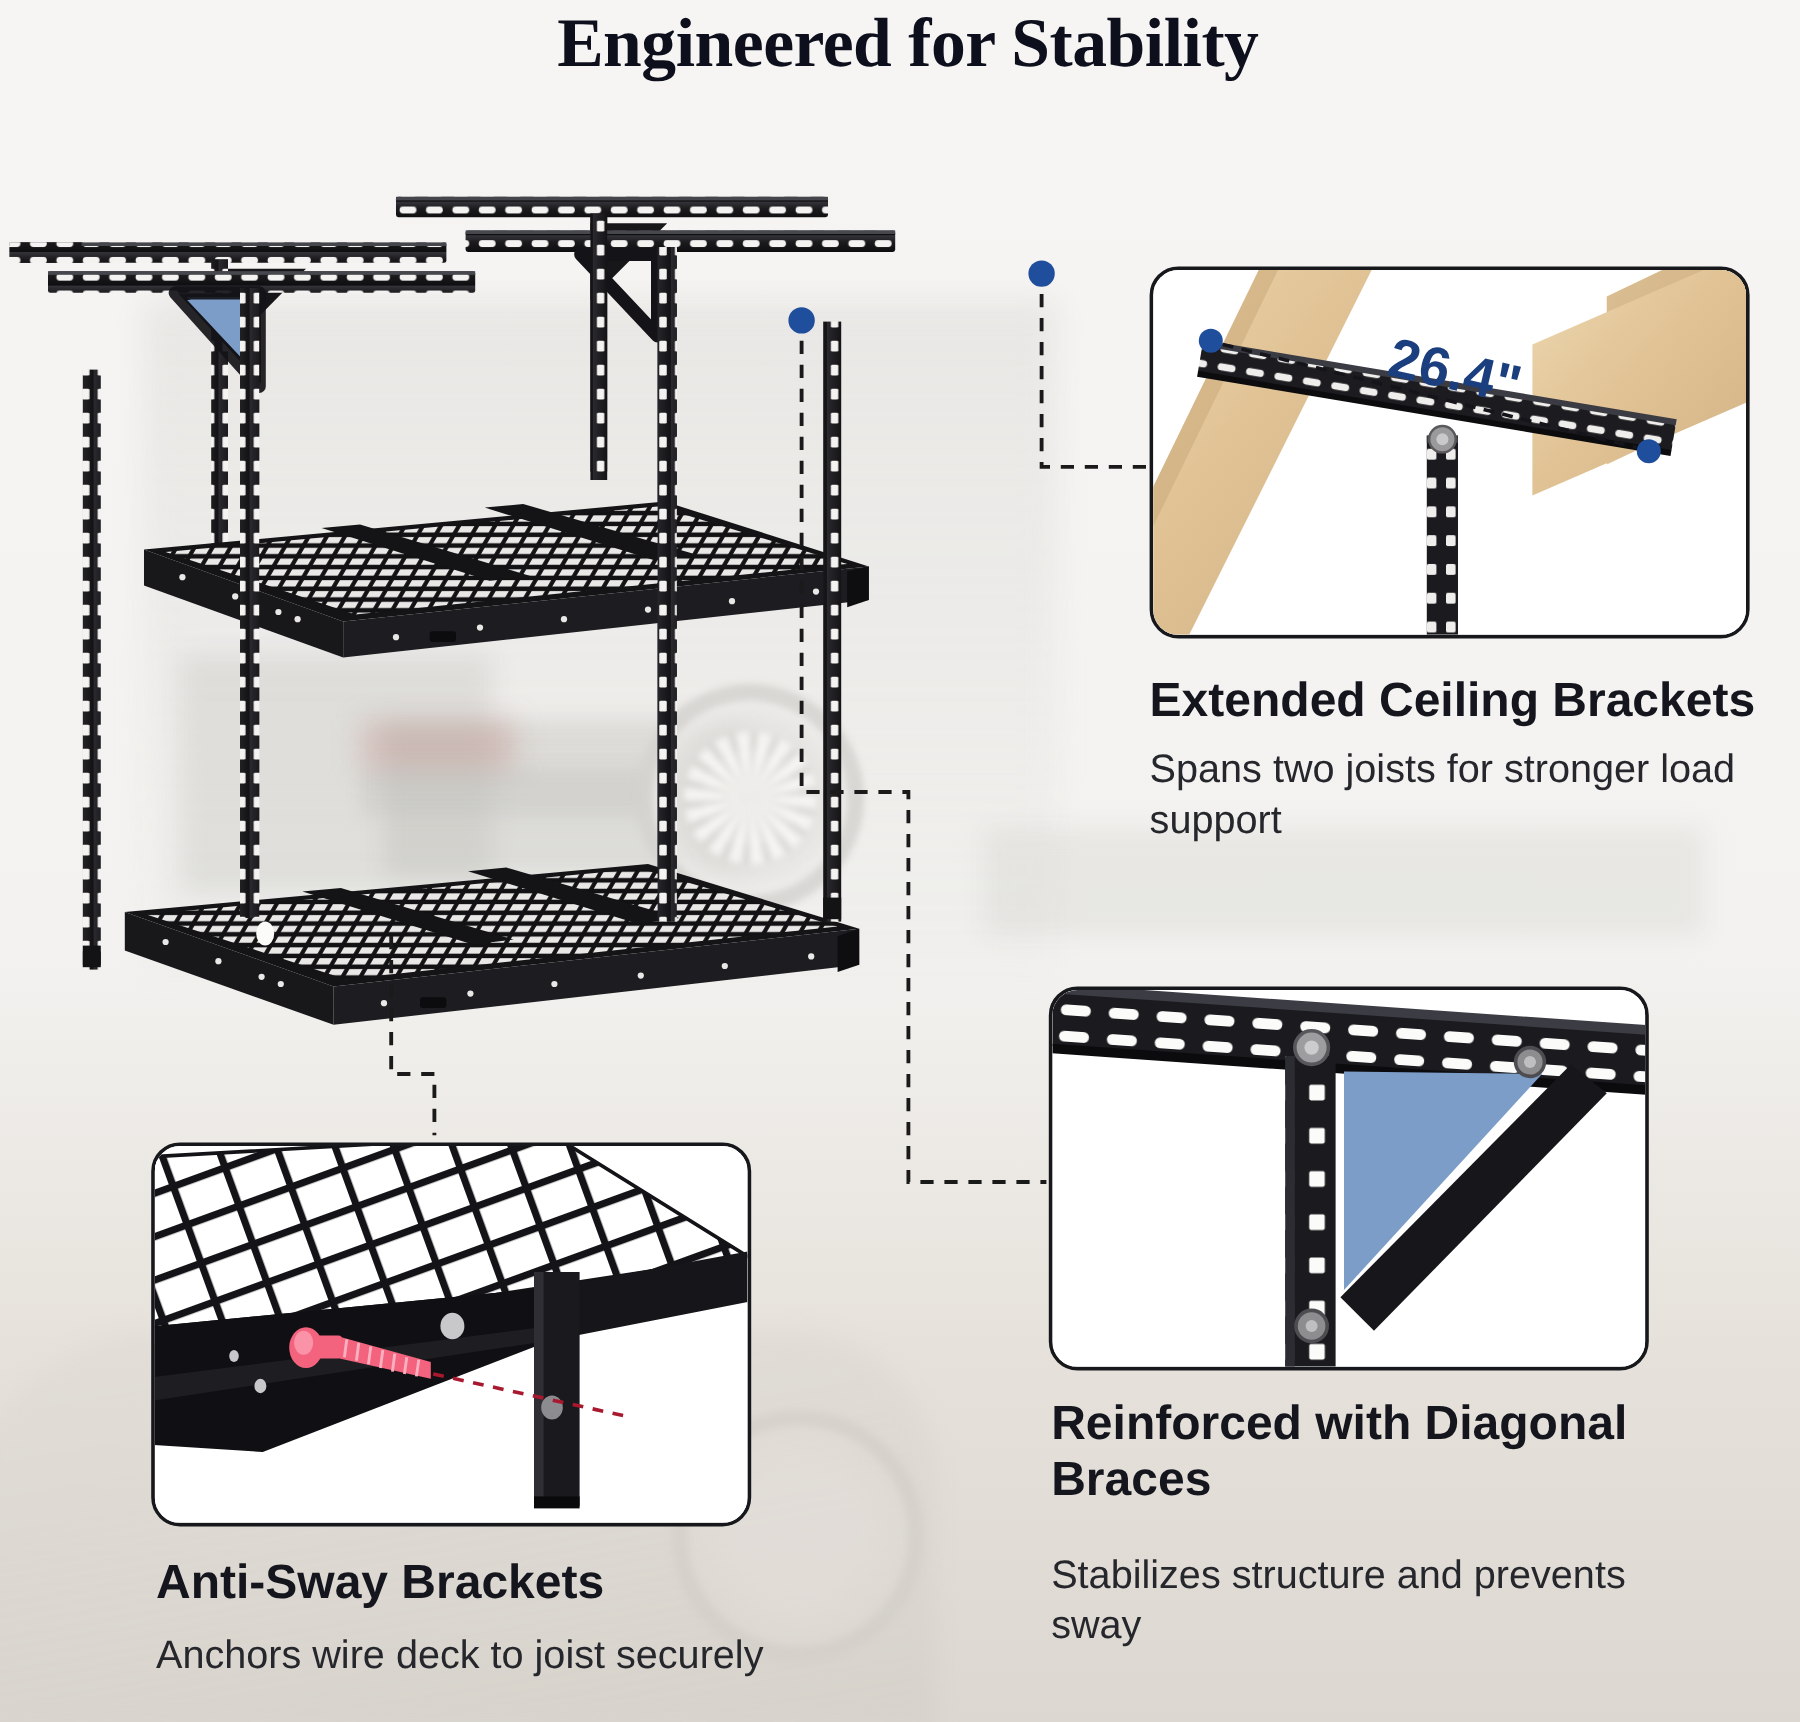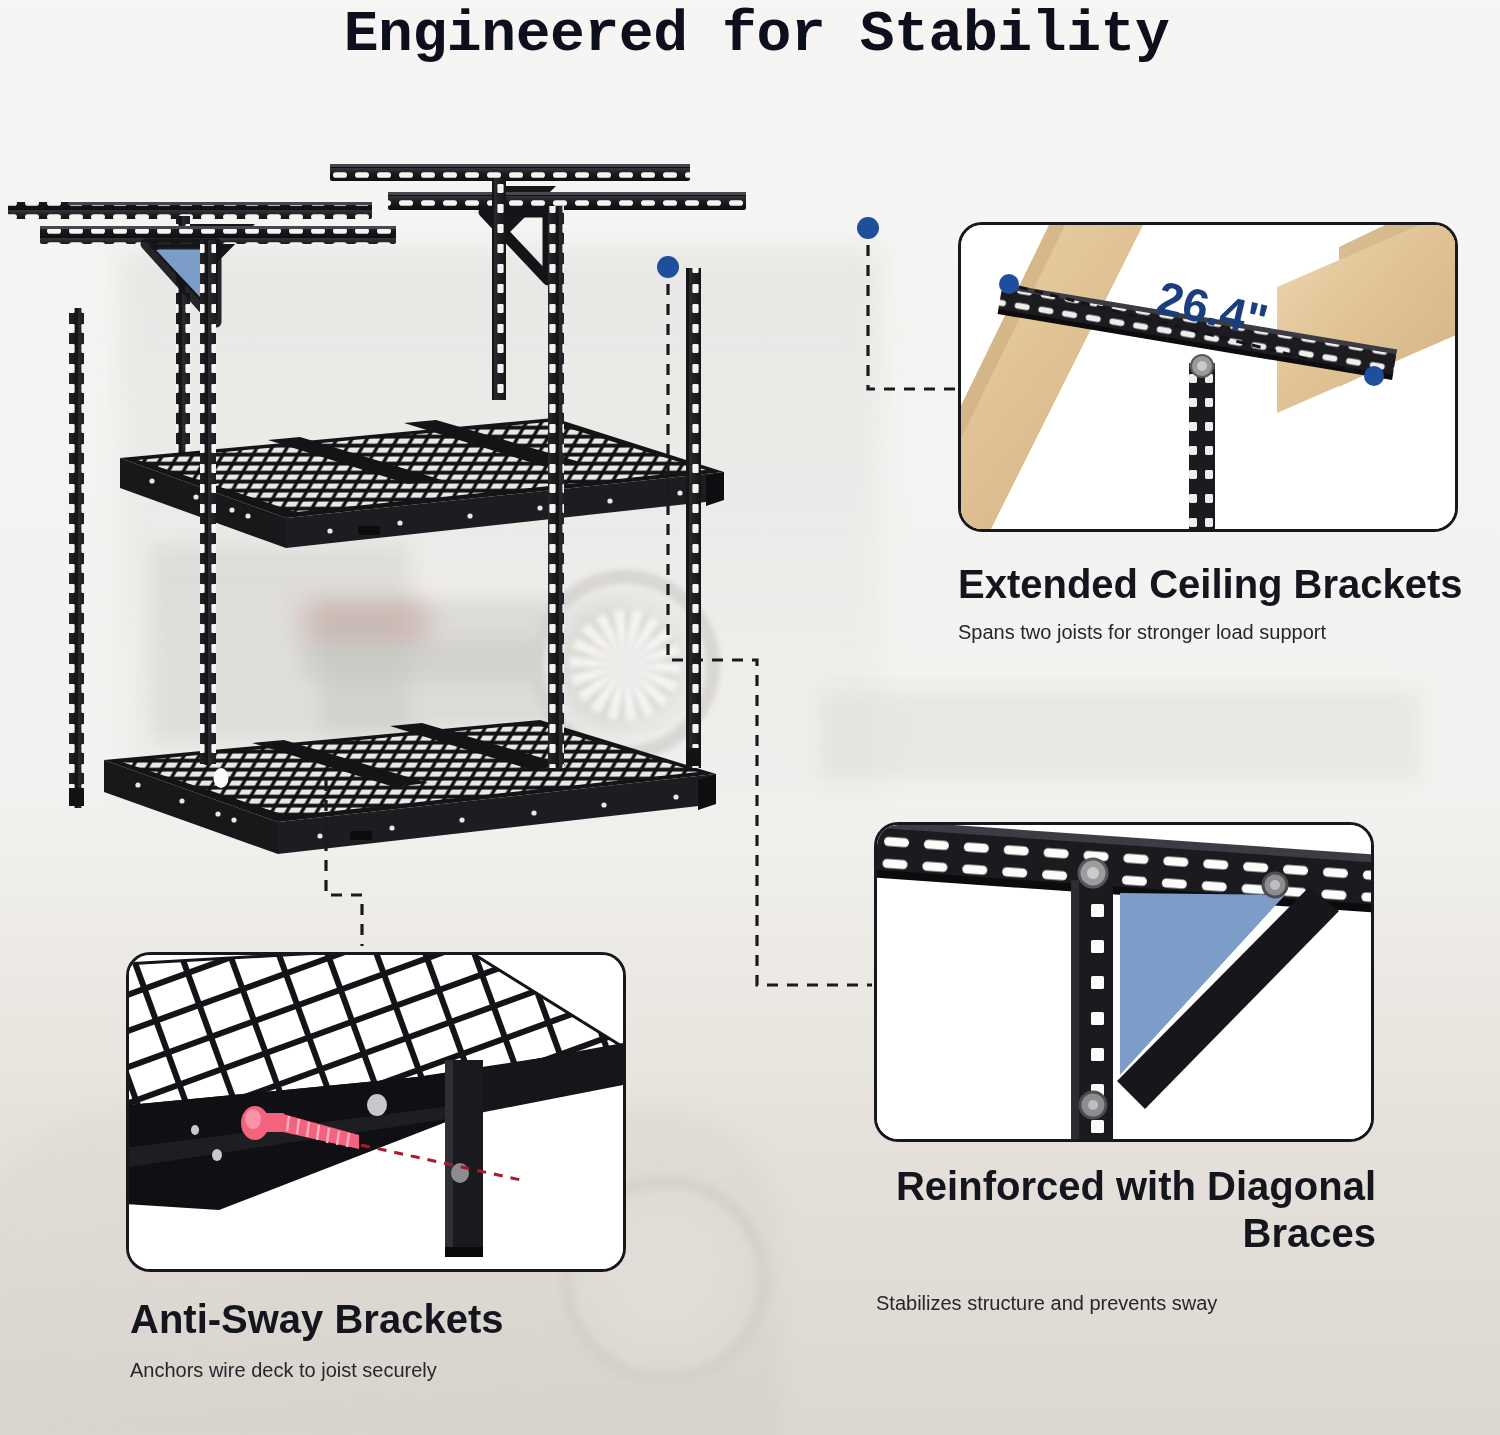--- a/index.html
+++ b/index.html
@@ -96,21 +96,21 @@
 
   
   .page-title {
     position: absolute;
     left: 0; right: 0; top: 2px;
     text-align: center;
     font-size: 58px;
     font-weight: bold;
     letter-spacing: -0.4px;
     color: #0d0f1c;
-    font-family: Liberation Mono, monospace;
+    font-family: Liberation Serif, serif;
     padding-left: 13px;
   }
 
   
   .product-art { position: absolute; left: 0; top: 140px; width: 880px; height: 800px; }
 
   
   .callout-card {
     position: absolute;
     background: #ffffff;
@@ -121,35 +121,35 @@
 
   .callout-heading {
     position: absolute;
     font-size: 40px;
     font-weight: bold;
     color: #14151d;
     line-height: 1.18;
   }
   .callout-body {
     position: absolute;
-    font-size: 20px;
+    font-size: 33px;
     font-weight: normal;
     color: #26272c;
     line-height: 1.26;
   }
 
   
   #card-ceiling  { left: 958px; top: 222px;  width: 500px; height: 310px; }
   #card-brace    { left: 874px; top: 822px;  width: 500px; height: 320px; }
   #card-antisway { left: 126px; top: 952px;  width: 500px; height: 320px; }
 
   #head-ceiling  { left: 958px; top: 561px; width: 520px; }
   #body-ceiling  { left: 958px; top: 620px; width: 510px; }
 
-  #head-brace    { left: 876px; top: 1163px; width: 500px; text-align: right; }
+  #head-brace    { left: 876px; top: 1163px; width: 500px; }
   #body-brace    { left: 876px; top: 1263px; width: 500px; margin-top: 28px; }
 
   #head-antisway { left: 130px; top: 1296px; width: 620px; }
   #body-antisway { left: 130px; top: 1358px; width: 660px; }
 
   .leader-svg { position: absolute; inset: 0; pointer-events: none; }
 
   .card-inner-svg { position: absolute; inset: 0; width: 100%; height: 100%; display: block; }
 </style>
 </head>

